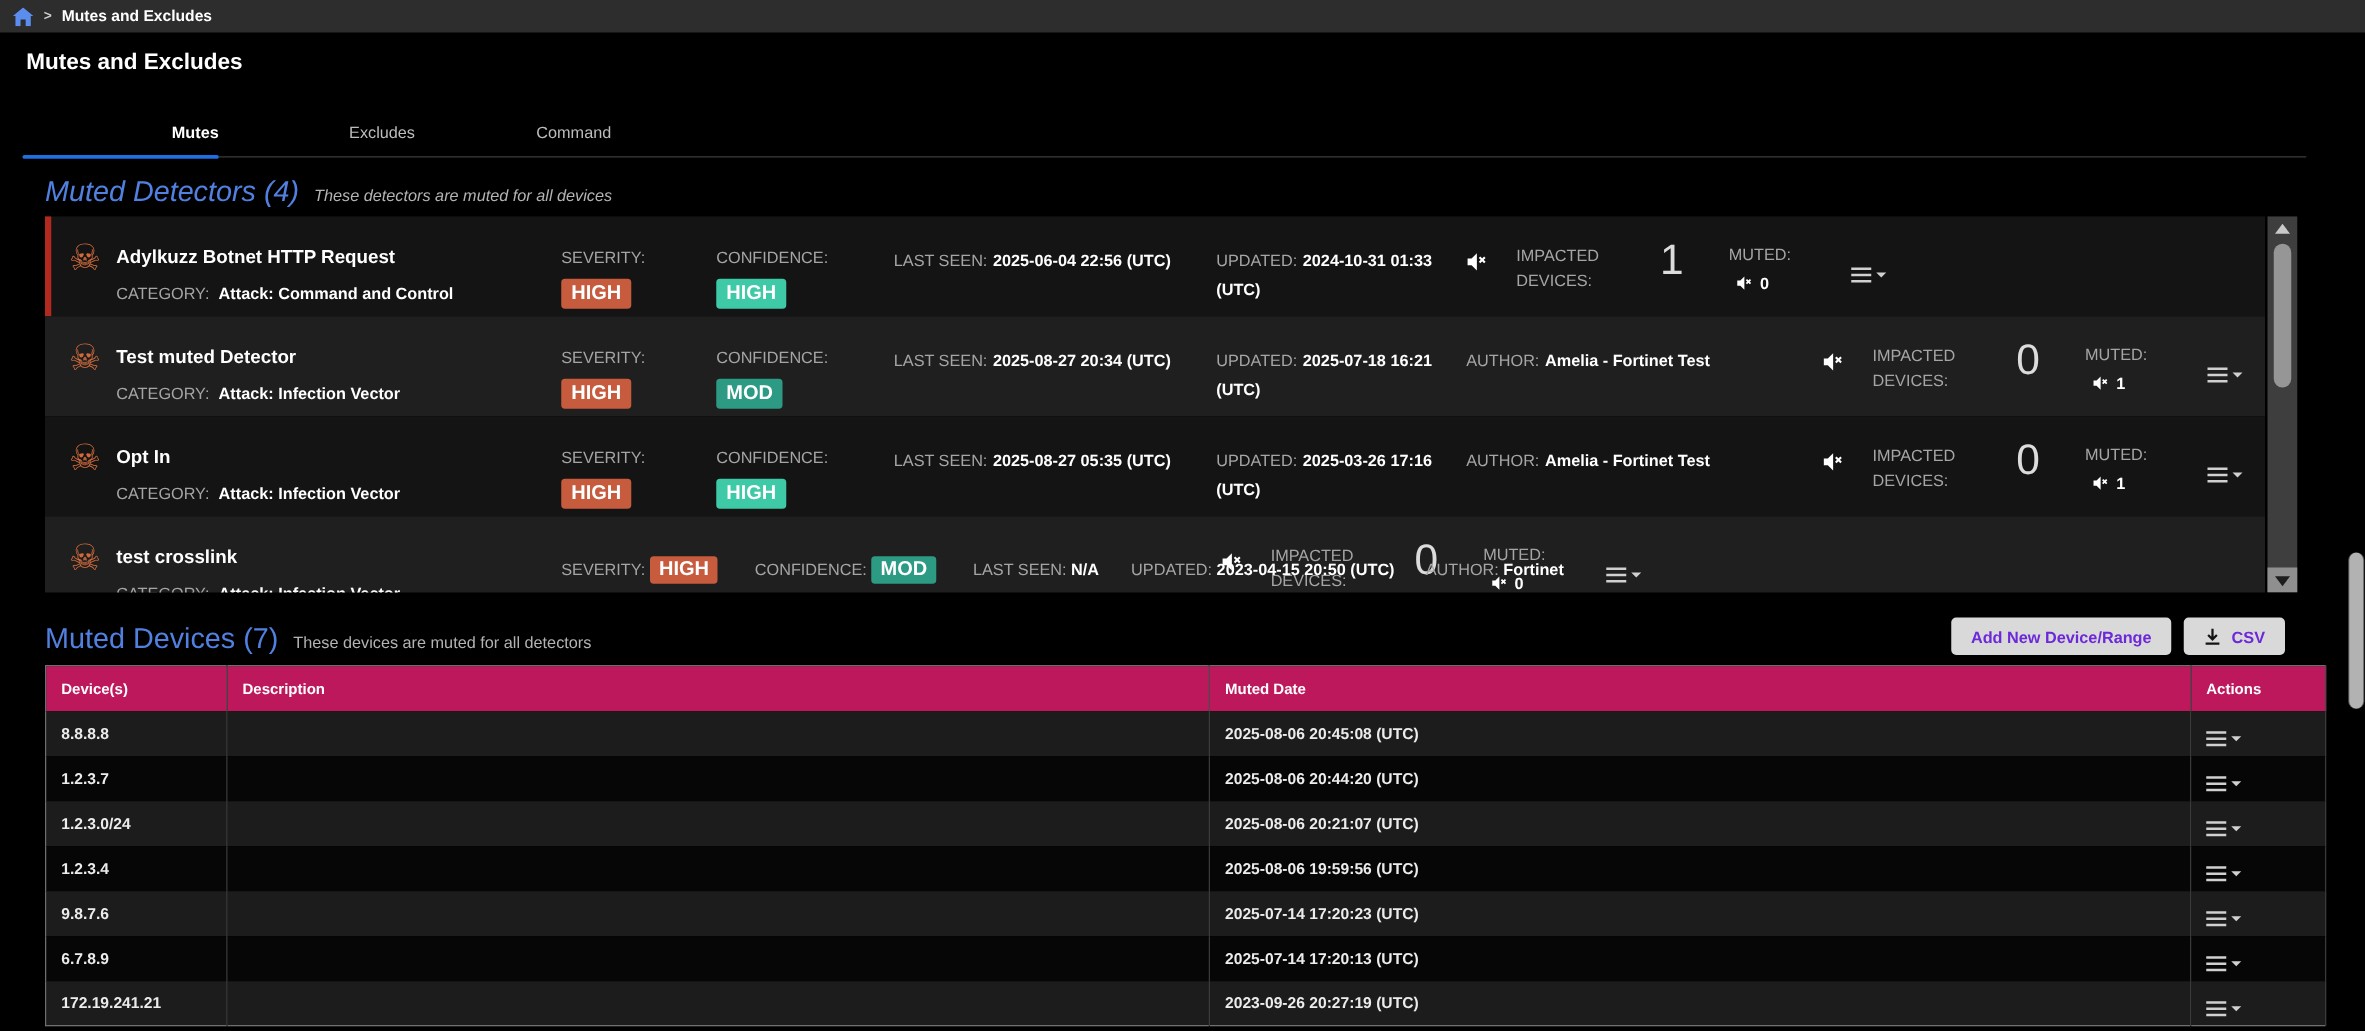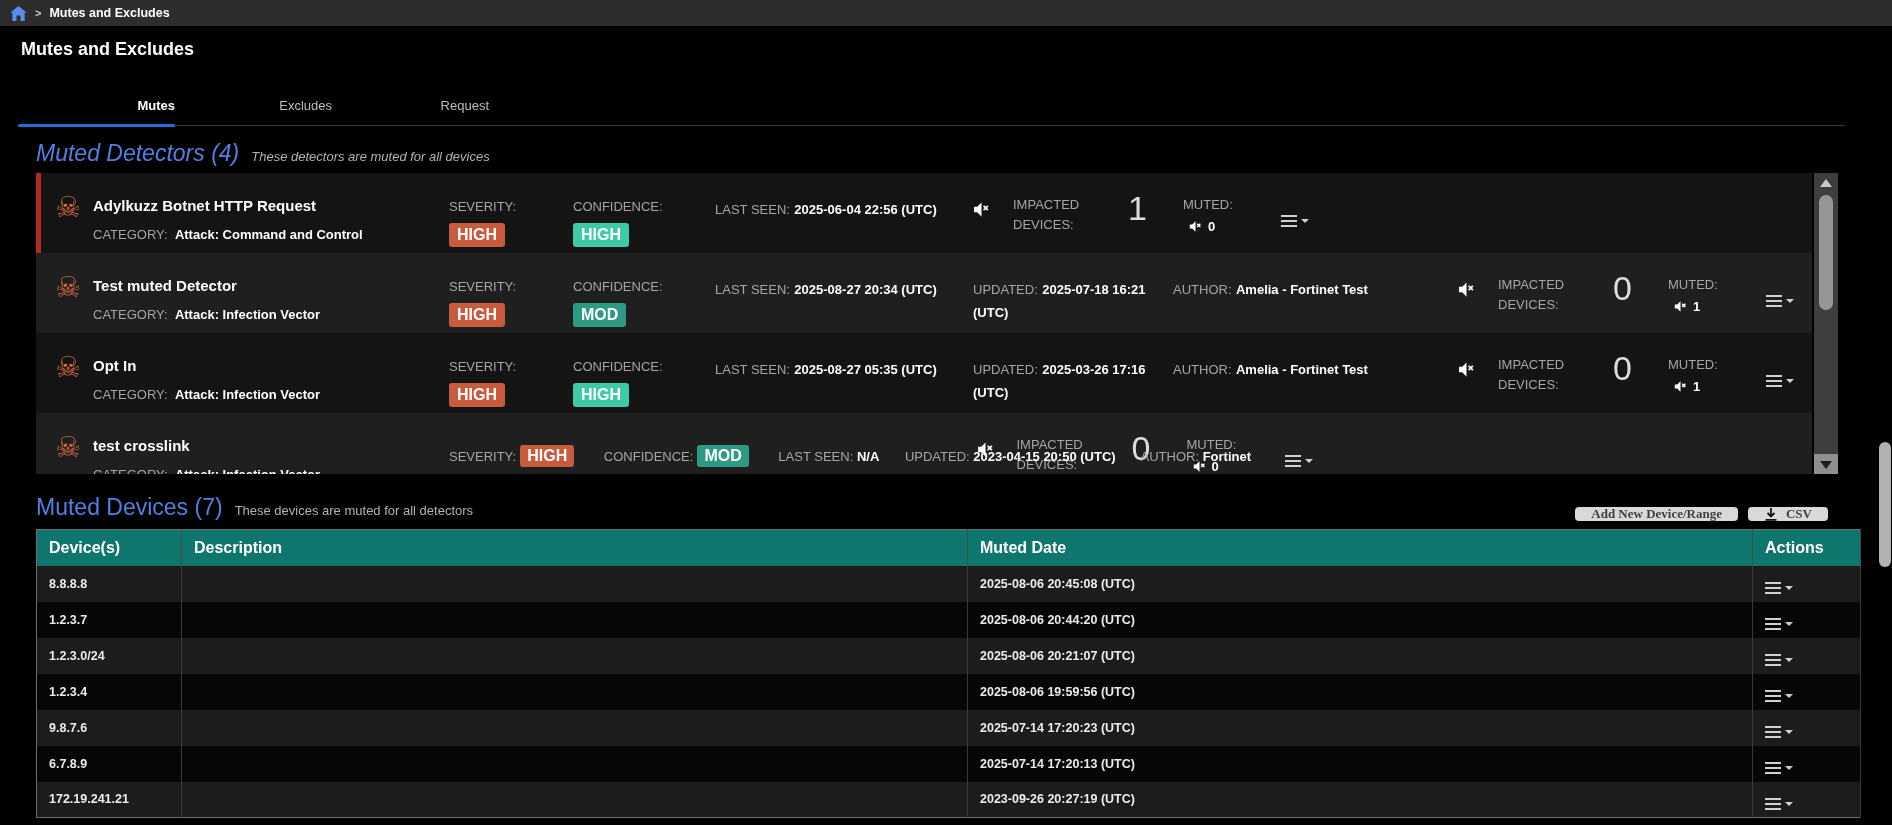--- a/index.html
+++ b/index.html
@@ -69,25 +69,25 @@
   .list-scrollbar { position:absolute; top:0; right:0; width:24px; height:301px; background:#3e3e3e; }
   .sb-up { position:absolute; top:6px; left:6px; width:0; height:0; border-left:6px solid transparent; border-right:6px solid transparent; border-bottom:8px solid #c9c9c9; }
   .sb-thumb { position:absolute; top:22px; left:5px; width:14px; height:115px; background:#969696; border-radius:7px; cursor:grab; }
   .sb-down-btn { position:absolute; bottom:0; left:0; width:24px; height:20px; background:#8f8f8f; }
   .sb-down-btn::after { content:""; position:absolute; top:7px; left:6px; width:0; height:0; border-left:6px solid transparent; border-right:6px solid transparent; border-top:8px solid #1d1d1d; }
 
   
   .devices-head { display:flex; align-items:flex-end; margin:20px 64px 8px 36px; }
   .devices-head .left { display:flex; align-items:baseline; gap:12px; flex:1; }
   .btns { display:flex; gap:10px; }
-  .btn { background:#d9d9d9; color:#404040; font-size:13px; font-weight:700; border:none; border-radius:4px; height:14px; padding:0 16px; display:flex; align-items:center; gap:8px; cursor:pointer; font-family:Liberation Serif, serif; }
+  .btn { background:#d9d9d9; color:#6d28d9; font-size:13px; font-weight:700; border:none; border-radius:4px; height:30px; padding:0 16px; display:flex; align-items:center; gap:8px; cursor:pointer; font-family:Liberation Sans, sans-serif; }
 
   
   table.devices { margin-left:36px; width:1824px; border-collapse:collapse; table-layout:fixed; border:1px solid #6f6f6f; }
-  table.devices th { background:#0f766e; color:#fff; font-size:16px; font-weight:700; text-align:left; height:36px; padding:0 12px; border-right:1px solid #4a4a4a; }
+  table.devices th { background:#be185d; color:#fff; font-size:12px; font-weight:700; text-align:left; height:36px; padding:0 12px; border-right:1px solid #4a4a4a; }
   table.devices td { height:36px; padding:0 12px; font-size:12.5px; font-weight:700; color:#ececec; border-right:1px solid #3a3a3a; }
   table.devices tr.odd td { background:#1c1c1c; }
   table.devices tr.even td { background:#060606; }
   .dl-svg { display:block; }
 
   
   .page-scrollbar { position:fixed; top:0; right:0; width:14px; height:825px; }
   .page-thumb { position:absolute; top:442px; right:1px; width:12px; height:125px; background:#b2b2b2; border-radius:6px; cursor:grab; }
 </style>
 </head>
@@ -99,39 +99,40 @@
   </svg>
   <span class="sep">&gt;</span>
   <span class="crumb">Mutes and Excludes</span>
 </div>
 
 <h1 class="page-title">Mutes and Excludes</h1>
 
 <div class="tabs">
   <div class="tab active">Mutes</div>
   <div class="tab">Excludes</div>
-  <div class="tab">Request</div>
+  <div class="tab">Command</div>
 </div>
 
 <div class="section-head">
   <span class="section-title">Muted Detectors (4)</span>
   <span class="section-sub">These detectors are muted for all devices</span>
 </div>
 
 <div class="detector-list">
 
   <div class="det-row muted-accent">
     <div class="c-icon"><span class="skull">☠</span></div>
     <div class="c-title">
       <div class="det-name">Adylkuzz Botnet HTTP Request</div>
       <div class="cat-line"><span class="lbl">CATEGORY:</span>&nbsp;&nbsp;<span class="val">Attack: Command and Control</span></div>
     </div>
     <div class="c-sev"><span class="lbl">SEVERITY:</span><br><span class="badge sev-high">HIGH</span></div>
     <div class="c-conf"><span class="lbl">CONFIDENCE:</span><br><span class="badge conf-high">HIGH</span></div>
     <div class="c-seen"><span class="lbl">LAST SEEN:</span> <span class="val">2025-06-04 22:56 (UTC)</span></div>
+    <div class="c-upd"><span class="lbl">UPDATED:</span> <span class="val">2024-10-31 01:33 (UTC)</span></div>
     <div class="c-mute"><svg width="17" height="17" viewBox="0 0 16 16">
           <path d="M1 5.5h3l4-4v13l-4-4H1z" fill="#fff"></path>
           <path d="M10 4.5l4 4m0-4l-4 4" stroke="#fff" stroke-width="1.6"></path>
         </svg></div>
     <div class="c-impacted"><span>IMPACTED DEVICES:</span></div>
     <div class="c-num">1</div>
     <div class="c-muted">
       <span class="lbl">MUTED:</span>
       <div class="muted-count-line">
           <svg width="13" height="13" viewBox="0 0 16 16">

